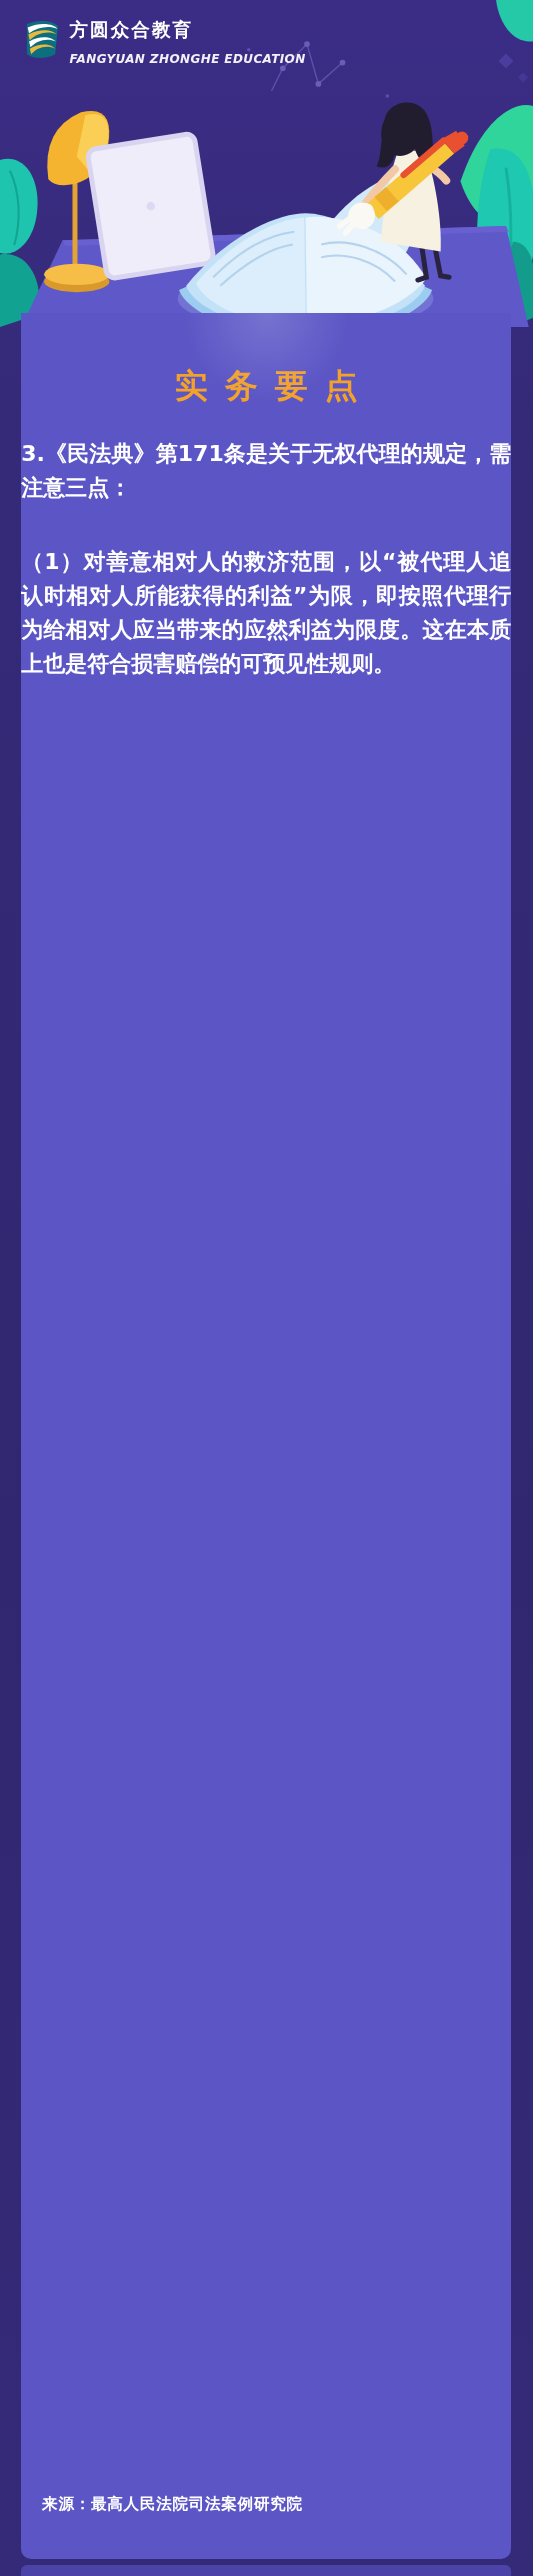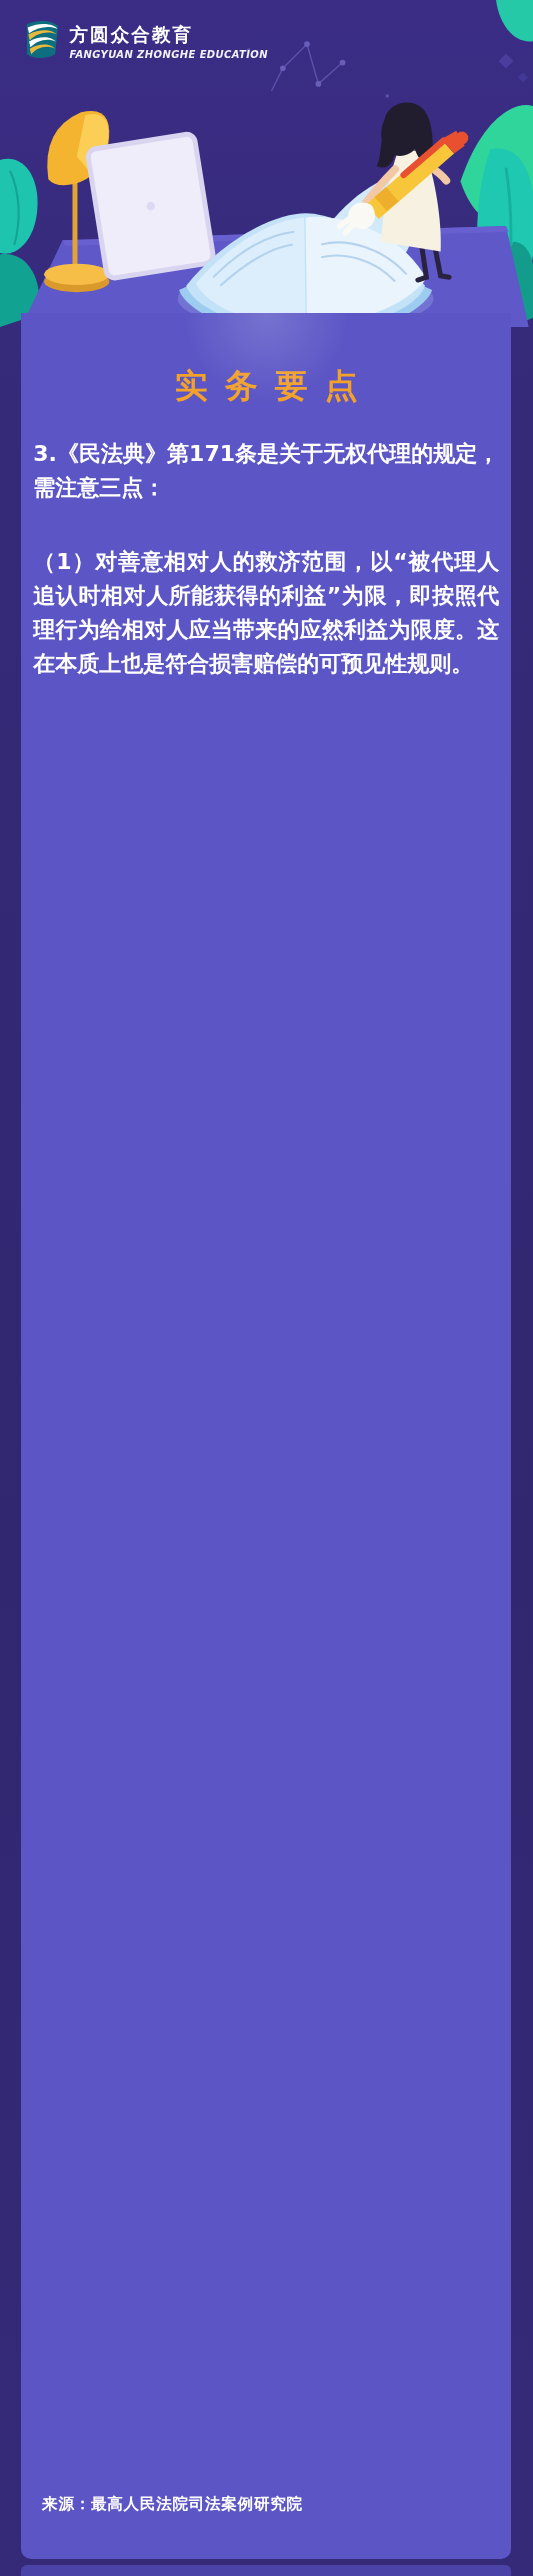--- a/index.html
+++ b/index.html
@@ -1,27 +1,27 @@
 <!DOCTYPE html>
 <html style="font-size:11.4px"><head>
 <meta charset="utf-8">
 <style>
   html,body{margin:0;padding:0;}
   body{width:533px;font-family:"DejaVu Sans","Liberation Sans",sans-serif;}
   .page{position:relative;width:533px;height:2576px;overflow:hidden;
         background:linear-gradient(180deg,#3B2D86 0%,#352A78 16%,#312770 60%,#342A78 100%);}
   
-  .logo{position:absolute;top:18.5px;left:24px;display:flex;align-items:flex-end;gap:8.5px;z-index:6;}
+  .logo{position:absolute;top:18.5px;left:24px;display:flex;align-items:flex-start;gap:8.5px;z-index:6;}
   .logo-zh{color:#FFFFFF;font-size:18.5px;font-weight:bold;letter-spacing:2.1px;line-height:21.3px;}
-  .logo-en{color:#F2F1FA;font-size:10px;font-weight:bold;font-style:italic;letter-spacing:0.4px;margin-top:3px;}
+  .logo-en{color:#F2F1FA;font-size:12px;font-weight:bold;font-style:italic;letter-spacing:0.4px;margin-top:12px;}
   
   .banner{position:absolute;top:0;left:0;z-index:1;display:block;}
   
   .card{position:absolute;left:21.3px;top:313px;width:490px;height:2246px;z-index:2;
-        background:#5B55C5;border-radius:0 0 10px 10px;box-sizing:border-box;padding:0 12px;}
+        background:#5B55C5;border-radius:0 0 10px 10px;box-sizing:border-box;padding:0 0;}
   .card::before{content:"";position:absolute;top:0;left:160px;width:171px;height:92px;
         background:radial-gradient(ellipse at 50% 0%,rgba(225,235,255,0.20),rgba(225,235,255,0) 70%);}
   .title{margin:0;padding-top:51px;text-align:center;color:#F2A12B;
          font-size:33px;font-weight:bold;letter-spacing:17px;text-indent:17px;line-height:43px;}
   .paras{margin-top:30px;}
   .para{color:#FFFFFF;font-size:22px;font-weight:bold;line-height:34px;
         text-align:justify;margin:0 0 40px 0;word-break:break-all;}
   .para.gap{margin-top:78px;}
   .source{position:absolute;left:12.8px;bottom:36px;margin:8px;color:#FFFFFF;
           font-size:15.6px;font-weight:bold;letter-spacing:0.7px;}

